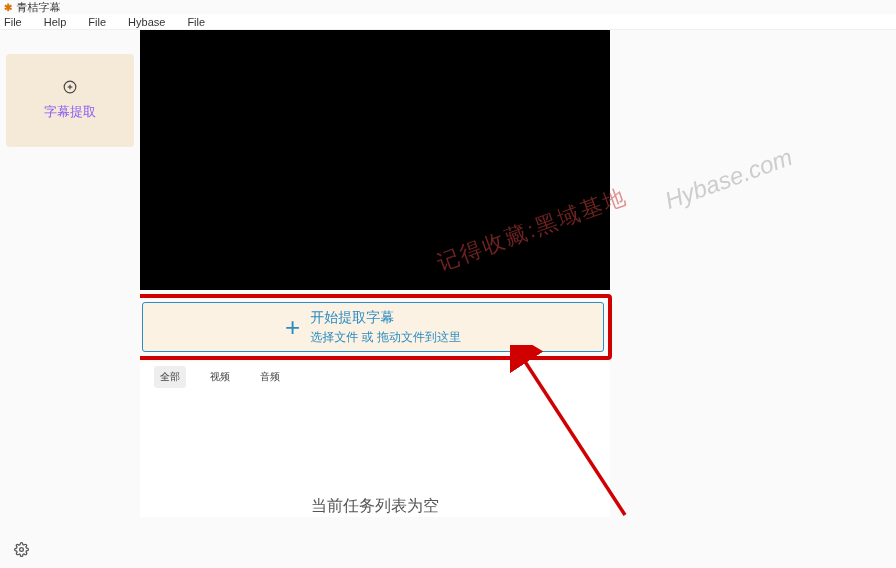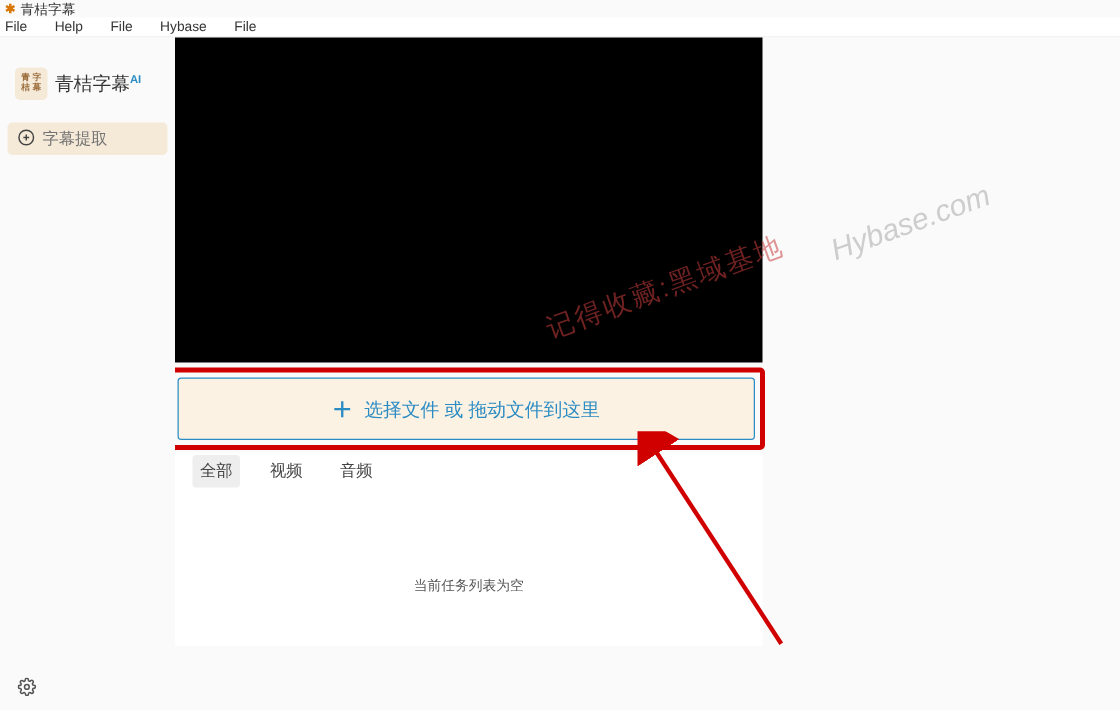--- a/index.html
+++ b/index.html
@@ -74,29 +74,30 @@
   }
   .brand-ai {
     font-size: 9px;
     color: #2b8cc4;
     position: relative;
     top: -6px;
     font-weight: bold;
   }
   .side-nav-item {
     margin: 0 6px;
-    padding: 4px 8px;
+    padding: 26px 8px;
     background: #f5e9d8;
     border-radius: 4px;
     display: flex;
     align-items: center;
     gap: 6px;
-    color: #737373;
+    color: #8b5cf6;
     font-size: 13px;
     cursor: pointer;
+    flex-direction: column;
   }
   .settings-footer {
     position: absolute;
     bottom: 8px;
     left: 14px;
     color: #555;
     cursor: pointer;
   }
   .main {
     flex: 1;
@@ -132,44 +133,44 @@
     cursor: pointer;
   }
   .extract-plus {
     color: #2b8cc4;
     font-size: 26px;
     font-weight: 300;
     line-height: 1;
   }
   .extract-text { text-align: left; }
   .extract-title { color: #2b8cc4; font-size: 14px; }
-  .extract-sub { color: #2b8cc4; font-size: 15px; margin-top: 2px; }
+  .extract-sub { color: #2b8cc4; font-size: 12px; margin-top: 2px; }
   .tabs {
     width: 470px;
     background: #fff;
     display: flex;
     align-items: center;
     height: 30px;
     gap: 18px;
     padding: 0 14px;
     margin-top: 2px;
-    font-size: 13px;
+    font-size: 10px;
     color: #444;
   }
   .tab { cursor: pointer; padding: 4px 6px; }
   .tab.active { background: #eee; border-radius: 3px; }
   .task-panel {
     width: 470px;
     height: 125px;
     background: #fff;
     display: flex;
-    align-items: center;
+    align-items: flex-end;
     justify-content: center;
     color: #555;
-    font-size: 11px;
+    font-size: 16px;
     padding-top: 28px;
   }
   .watermark1 {
     position: absolute;
     top: 215px;
     left: 432px;
     transform: rotate(-20deg);
     color: rgba(200,60,60,0.55);
     font-size: 22px;
     letter-spacing: 2px;
@@ -203,29 +204,20 @@
 <div class="menubar">
   <span class="menu-item">File</span>
   <span class="menu-item">Help</span>
   <span class="menu-item">File</span>
   <span class="menu-item">Hybase</span>
   <span class="menu-item">File</span>
 </div>
 
 <div class="content">
   <div class="sidebar">
-    <div class="brand">
-      <div class="brand-logo">
-        <span>青 字</span>
-        <span>桔 幕</span>
-      </div>
-      <div>
-        <span class="brand-name">青桔字幕</span><span class="brand-ai">AI</span>
-      </div>
-    </div>
     <div class="side-nav-item">
       <span>
         <svg width="14" height="14" viewBox="0 0 24 24" fill="none" stroke="#444" stroke-width="2">
             <circle cx="12" cy="12" r="10"></circle>
             <line x1="12" y1="8" x2="12" y2="16"></line>
             <line x1="8" y1="12" x2="16" y2="12"></line>
           </svg>
       </span>
       <span>字幕提取</span>
     </div>
@@ -237,20 +229,21 @@
     </div>
   </div>
 
   <div class="main">
     <div class="video-area"></div>
 
     <div class="extract-wrapper">
       <div class="extract-btn">
         <span class="extract-plus">+</span>
         <div class="extract-text">
+          <div class="extract-title">开始提取字幕</div>
           <div class="extract-sub">选择文件 或 拖动文件到这里</div>
         </div>
       </div>
     </div>
 
     <div class="tabs">
       <span class="tab active">全部</span>
       <span class="tab">视频</span>
       <span class="tab">音频</span>
     </div>

